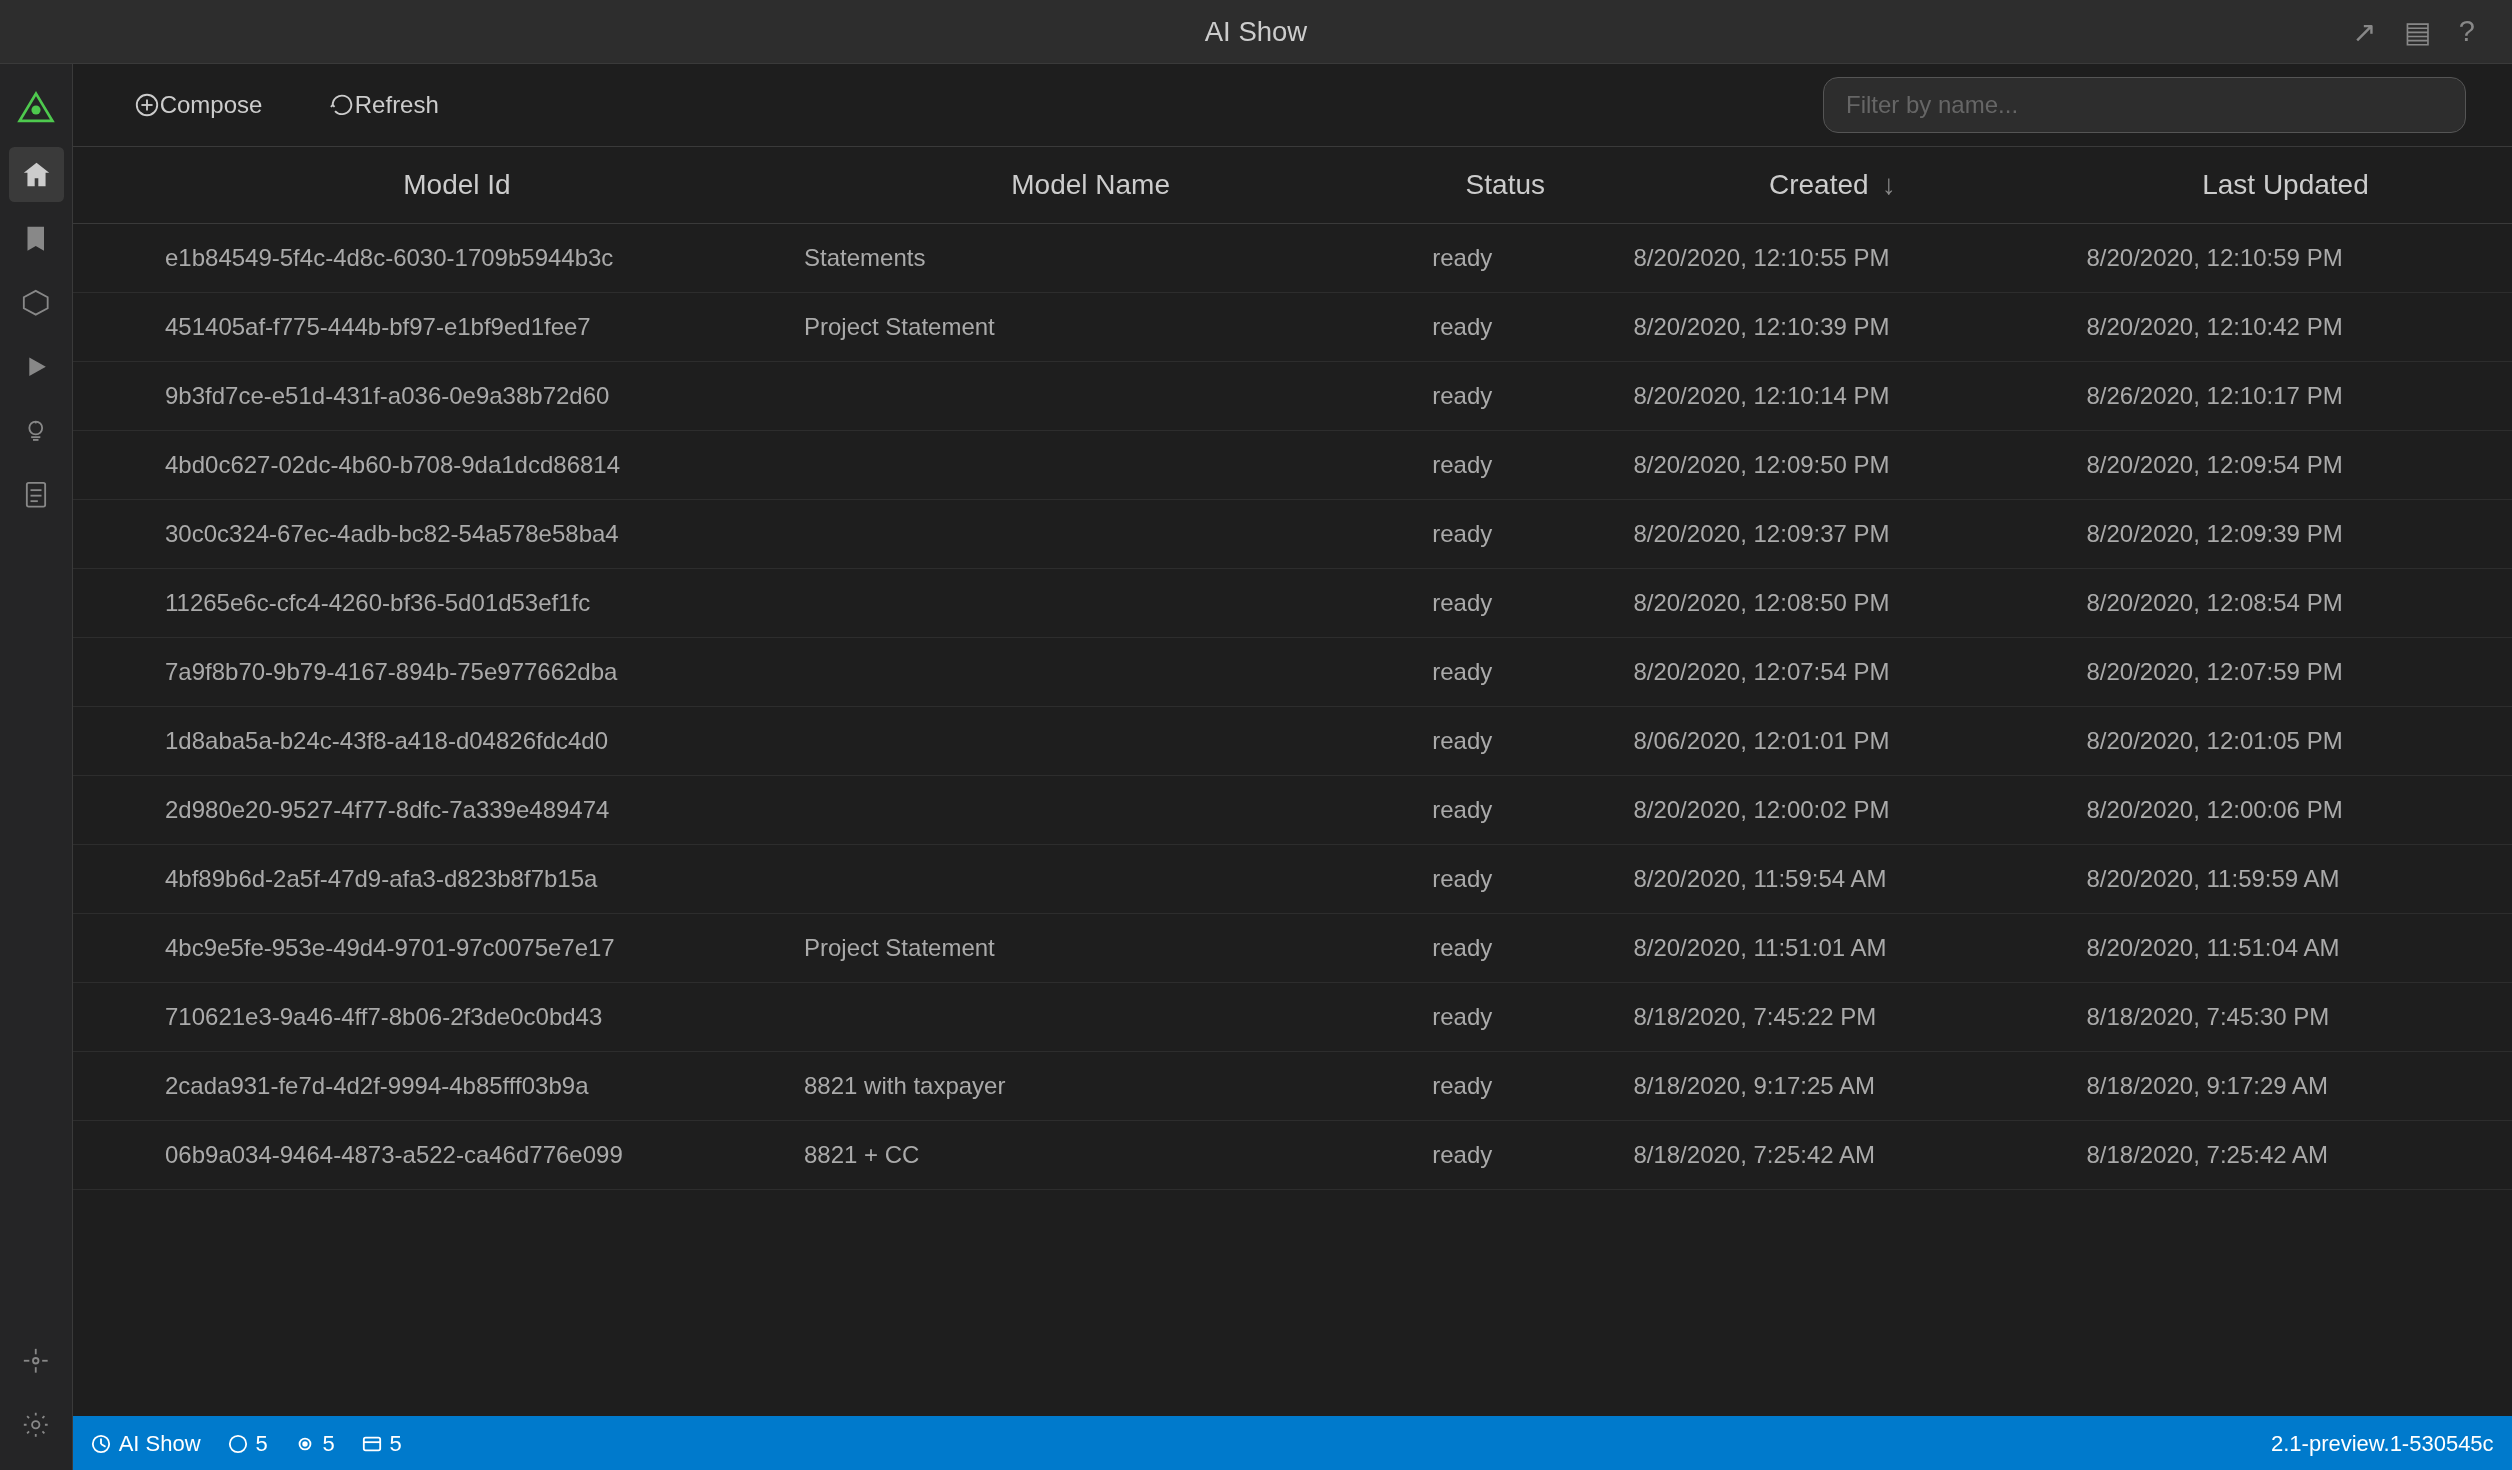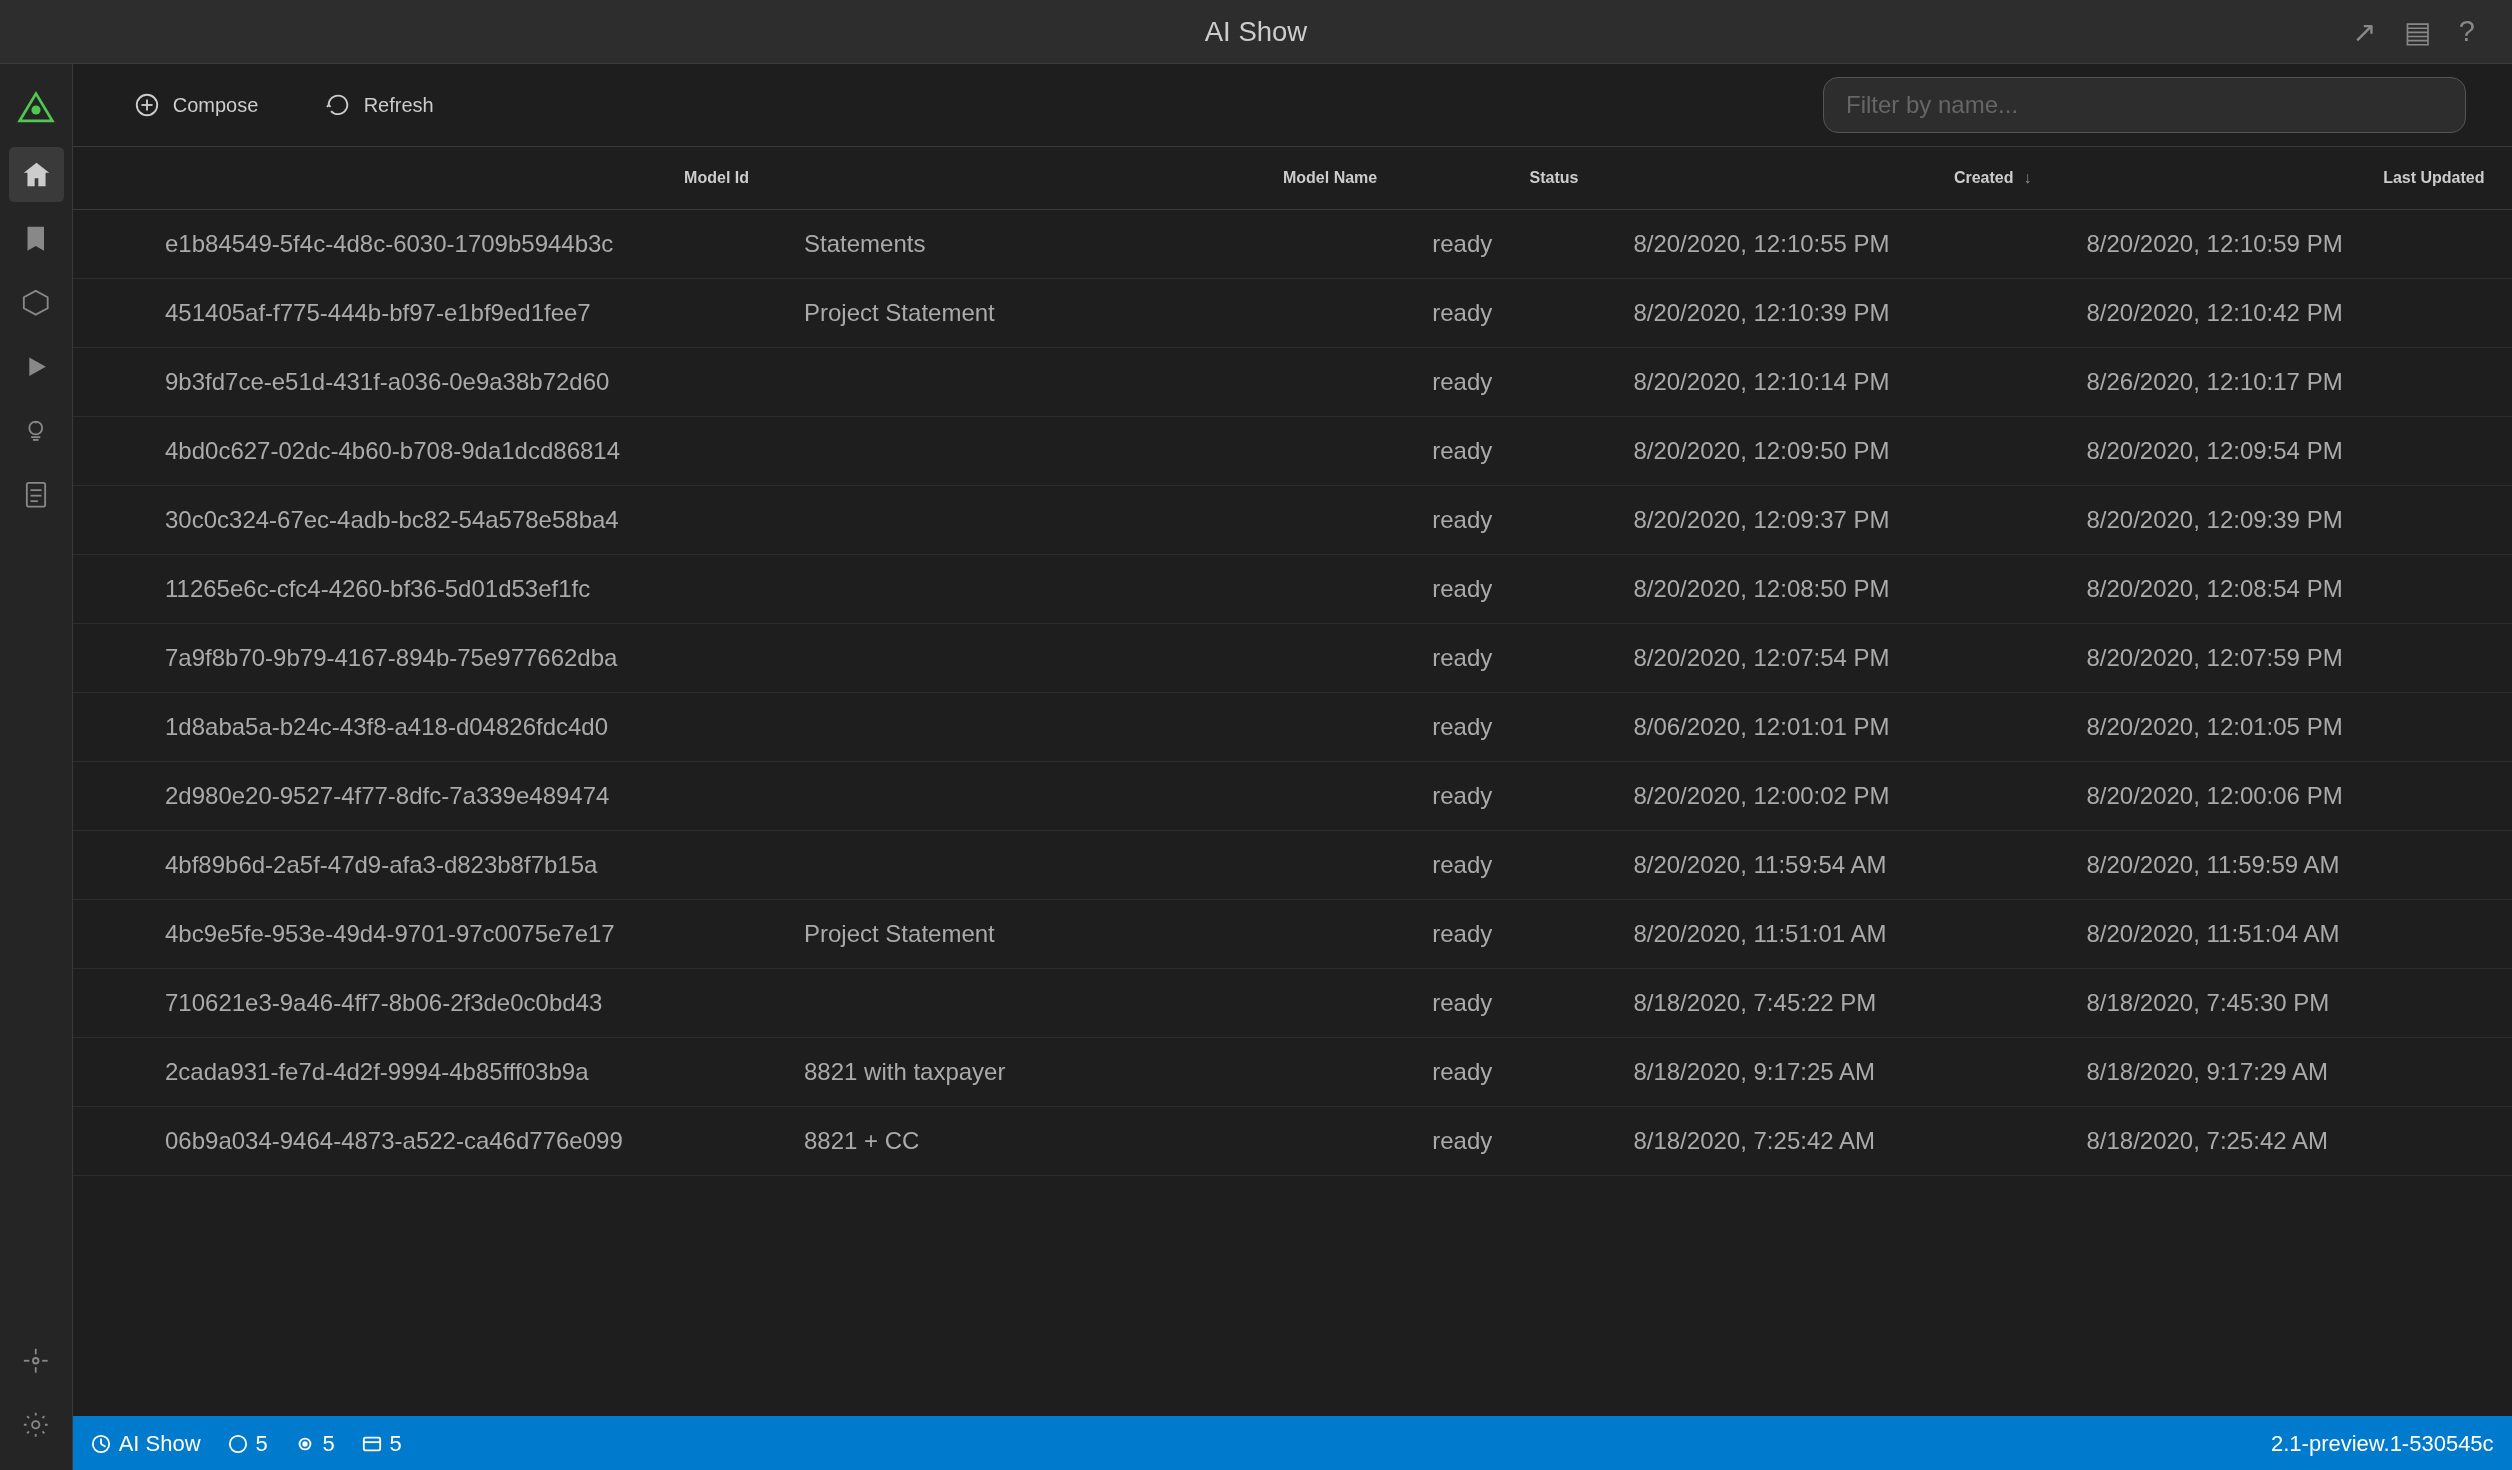--- a/index.html
+++ b/index.html
@@ -89,23 +89,22 @@
       height: 83px;
       display: flex;
       align-items: center;
       padding: 0 46px;
       border-bottom: 0.9px solid #3a3a3a;
       gap: 37px;
     }
     .toolbar-btn {
       display: flex;
       align-items: center;
-      gap: 13px;
-      color: #cccccc;
-      font-size: 20px;
+      color: #cccccc;
+      font-size: 24px;
       cursor: pointer;
       padding: 9.2px 14.7px;
       border-radius: 3.7px;
     }
     .toolbar-filter {
       margin-left: auto;
     }
     .filter-input {
       background: #2d2d2d;
       border: 0.9px solid #555;
@@ -123,25 +122,25 @@
     
     .table-container {
       flex: 1;
       overflow-y: auto;
     }
     table {
       width: 100%;
       border-collapse: collapse;
     }
     thead th {
-      text-align: right;
+      text-align: center;
       padding: 22px 27.5px;
-      font-size: 16px;
-      color: #cccccc;
-      font-weight: 700;
+      font-size: 28px;
+      color: #cccccc;
+      font-weight: 400;
       border-bottom: 0.9px solid #3a3a3a;
       background: #1e1e1e;
       white-space: nowrap;
     }
     thead th:first-child {
       padding-left: 92px;
     }
     tbody tr {
       border-bottom: 0.9px solid #2d2d2d;
     }

